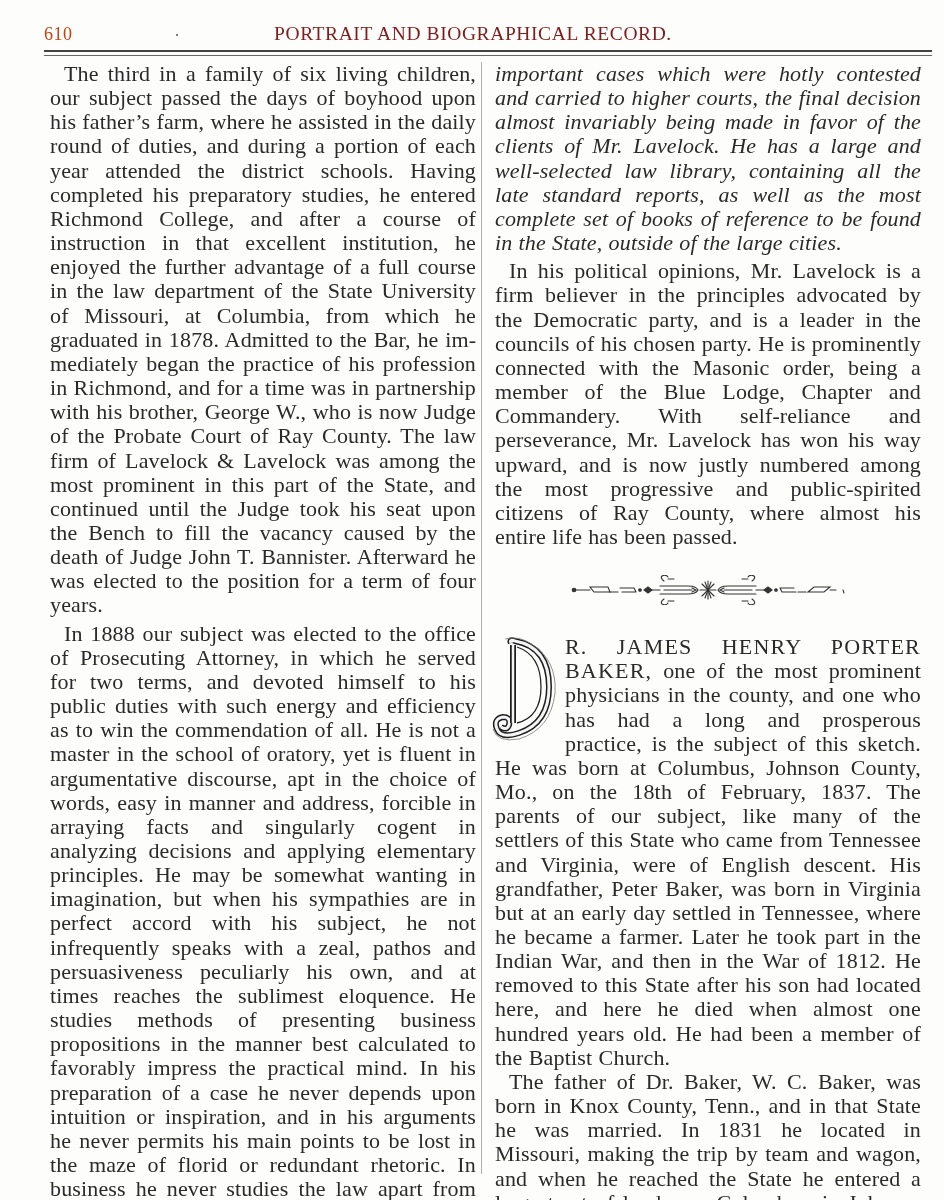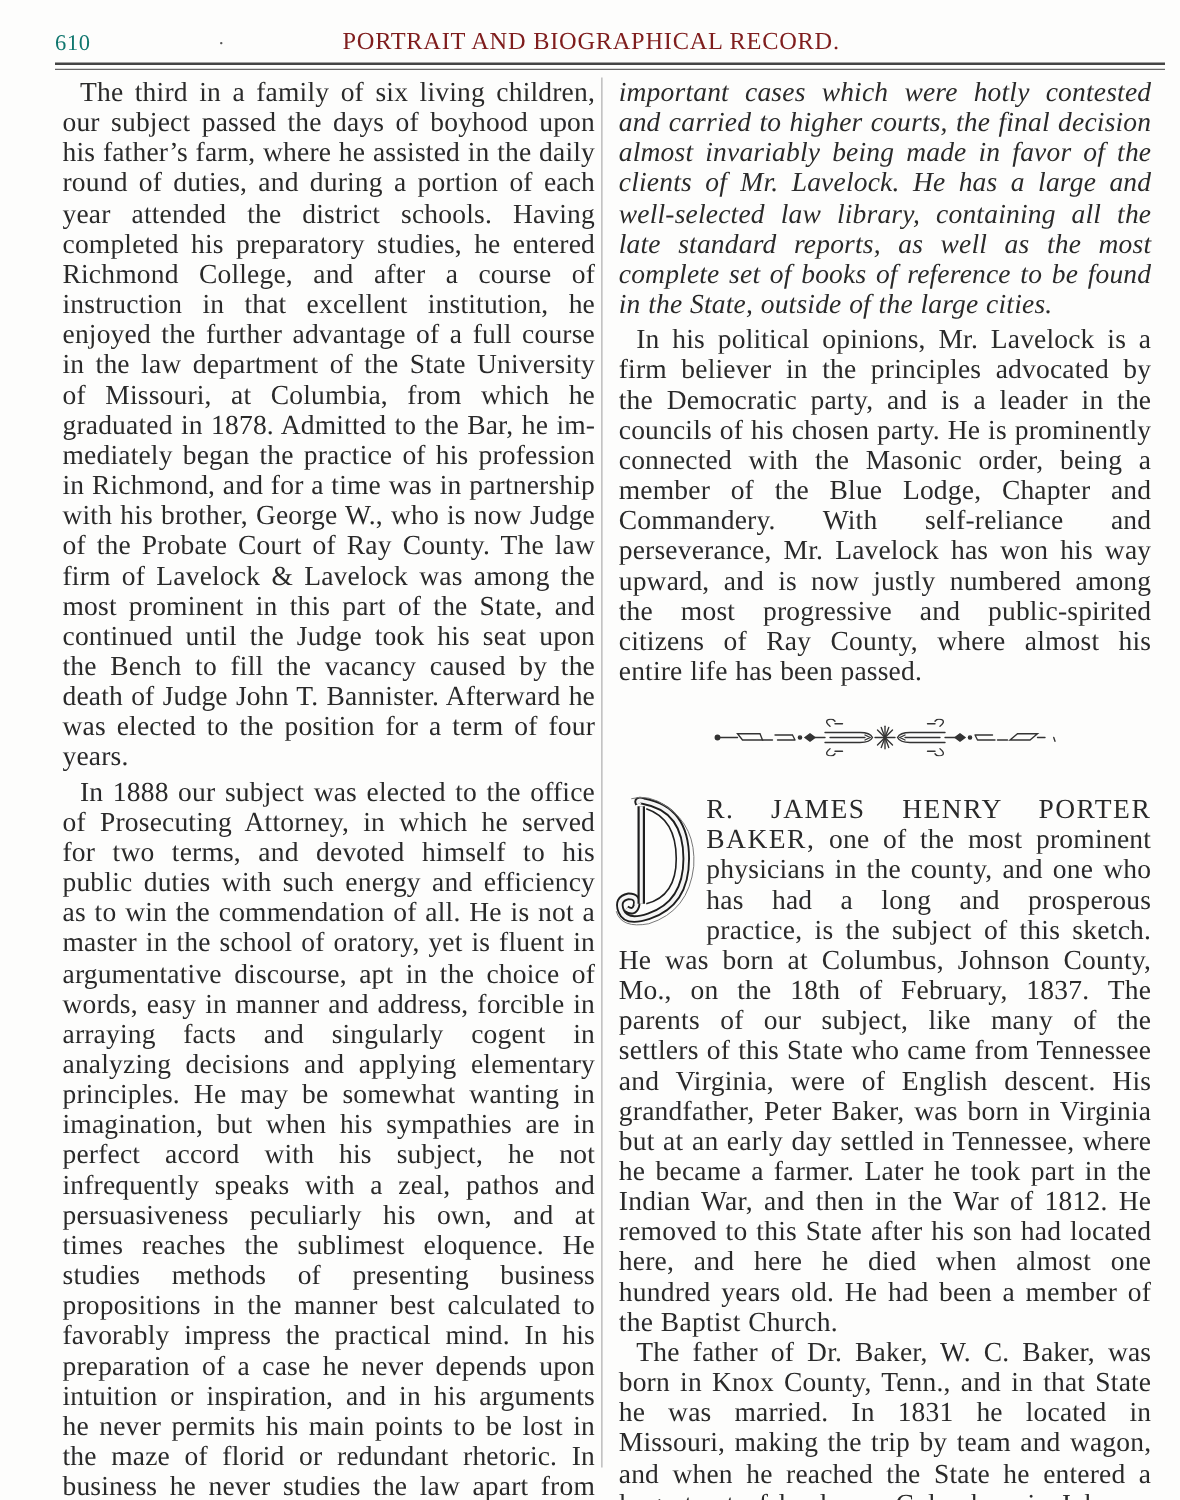--- a/index.html
+++ b/index.html
@@ -28,21 +28,21 @@
     left: 44px;
     right: 18px;
     height: 26px;
   }
   .page-number {
     position: absolute;
     left: 0;
     top: 2px;
     font-size: 18px;
     letter-spacing: 0.5px;
-    color: #0f766e;
+    color: #c2410c;
   }
   .page-dot {
     position: absolute;
     left: 131px;
     top: 0px;
     font-size: 16px;
     color: #555;
   }
   .running-title {
     position: absolute;

